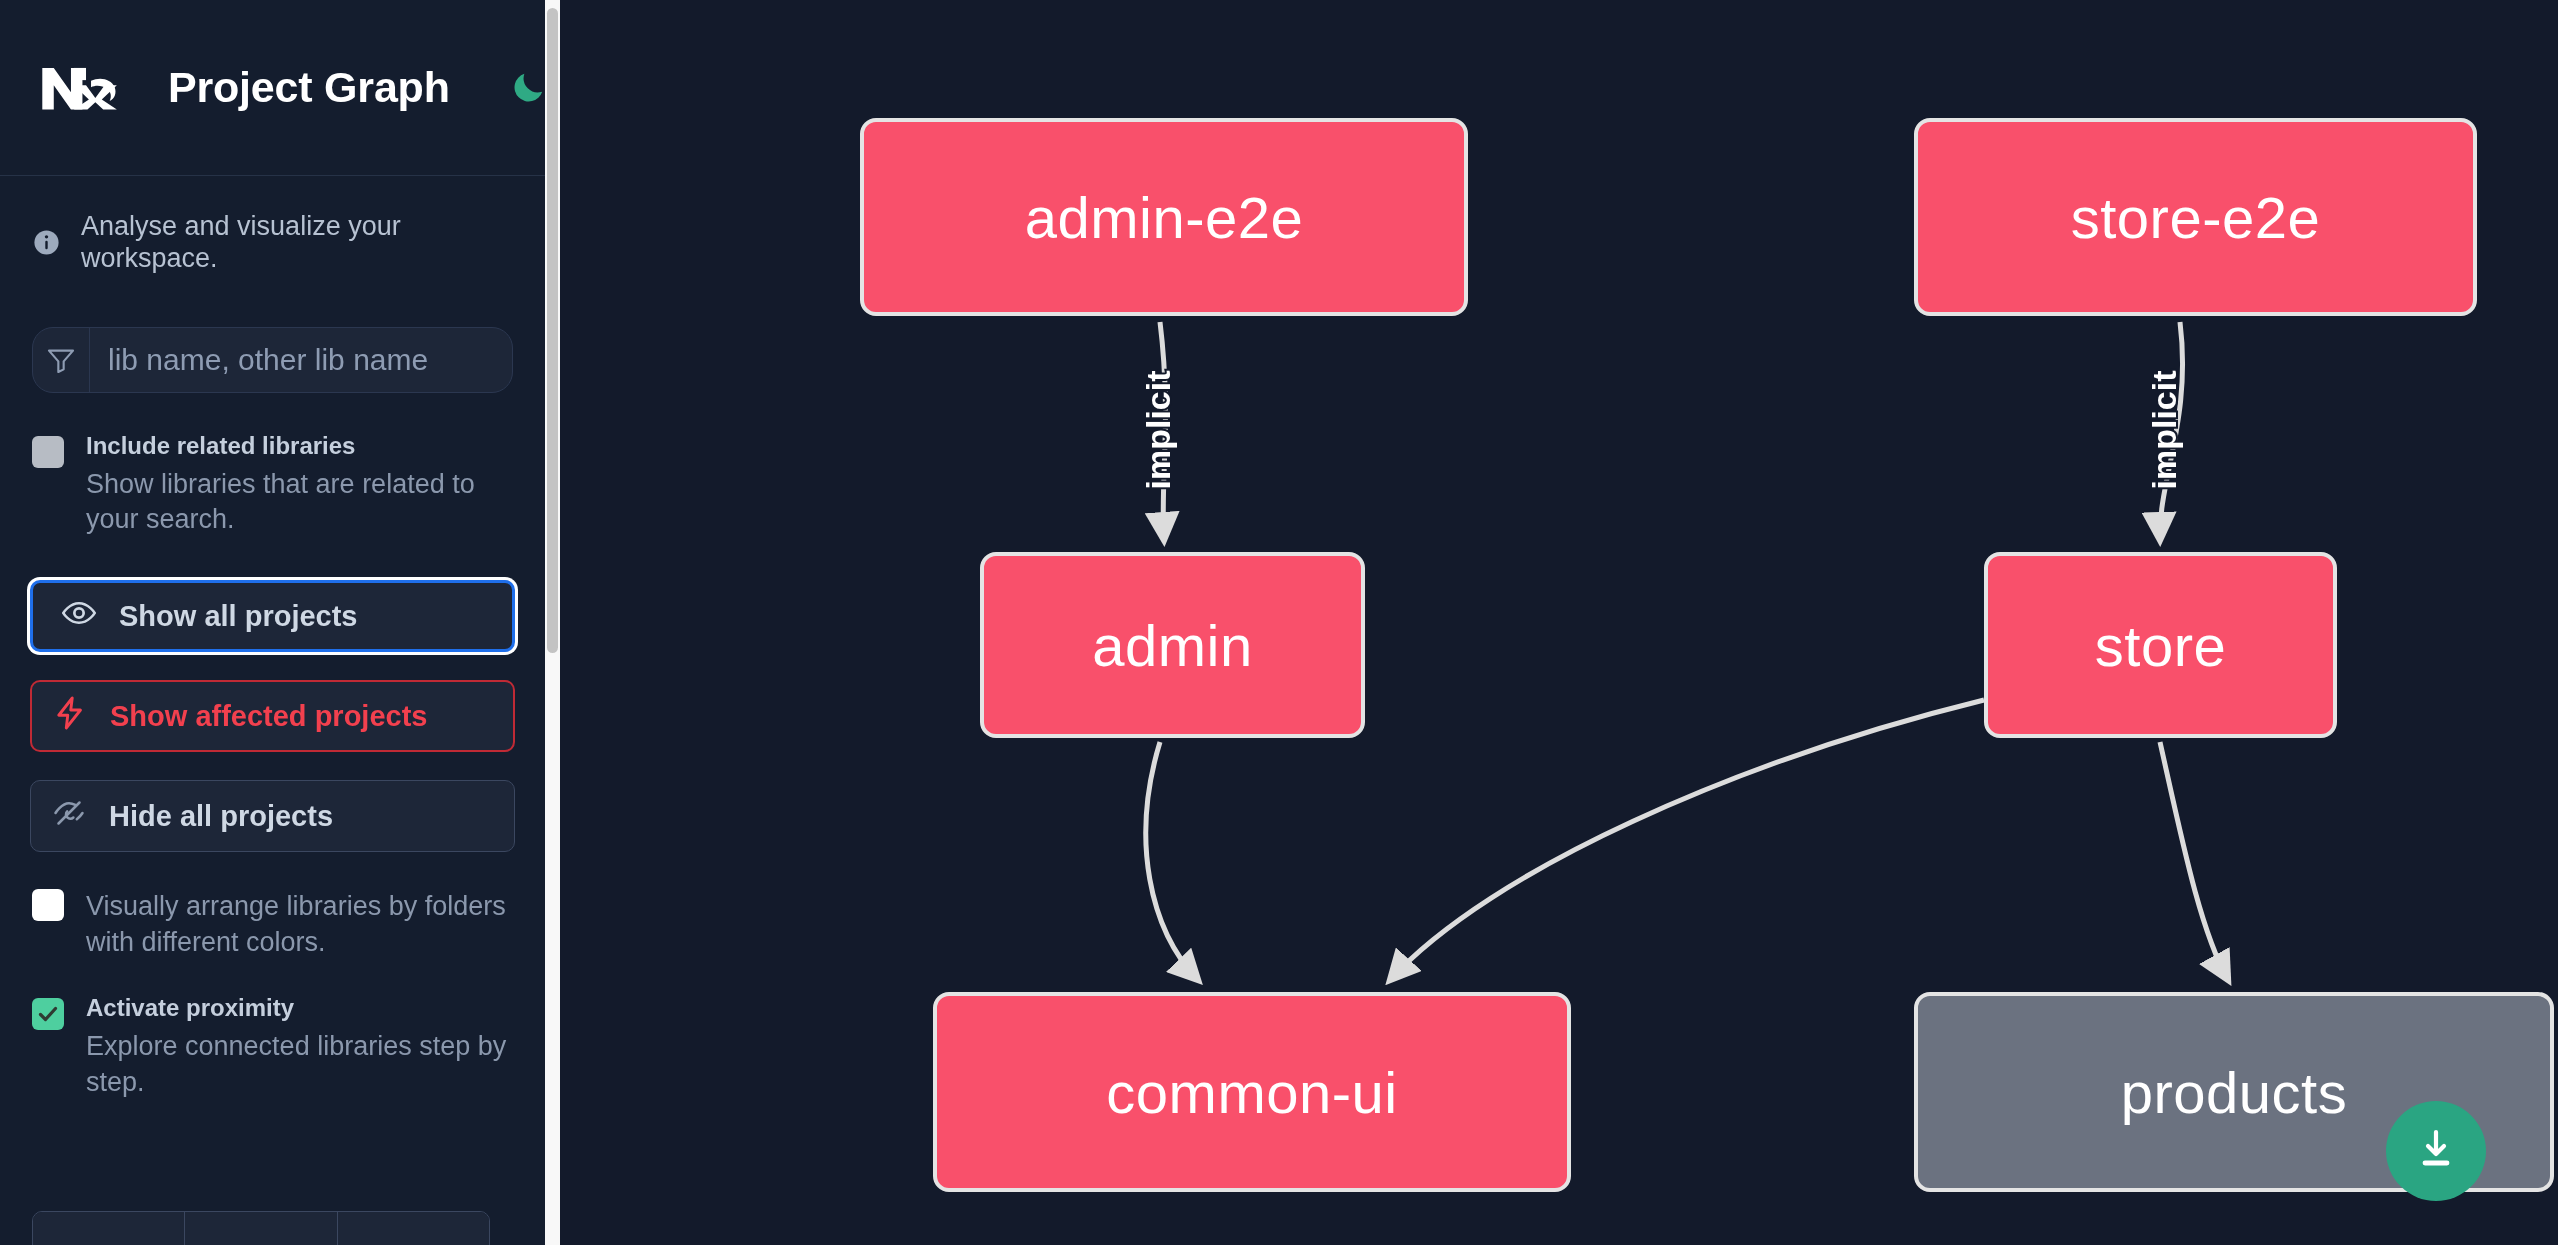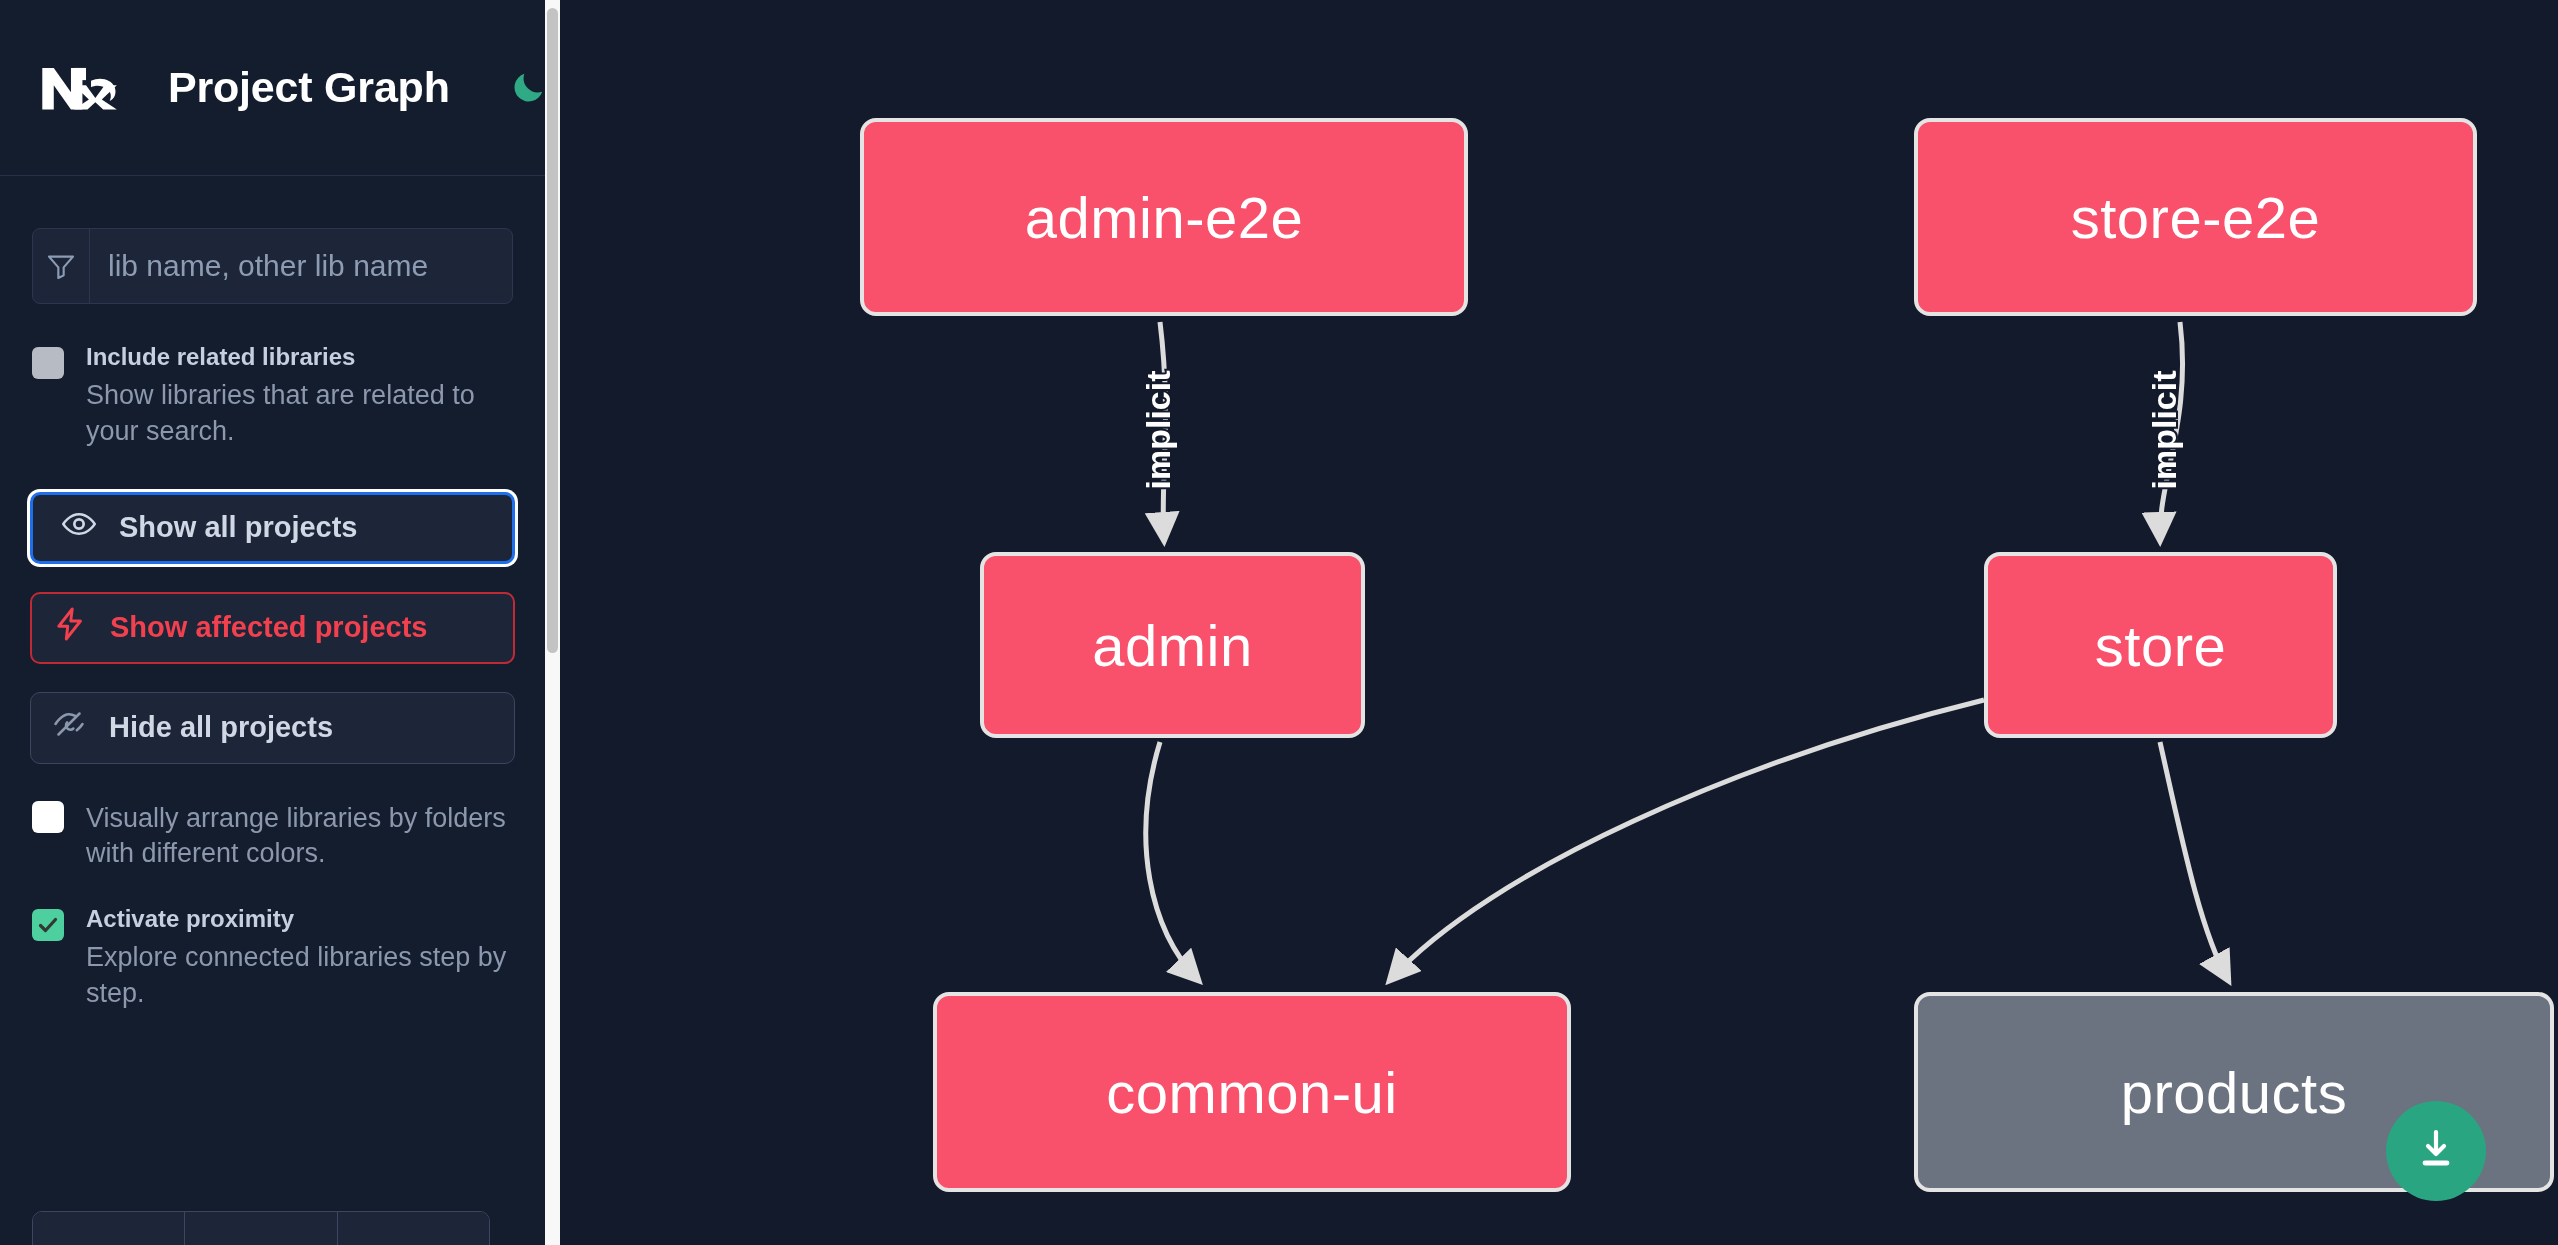--- a/index.html
+++ b/index.html
@@ -45,25 +45,25 @@
 
   .sb-info {
     display: flex; align-items: center; gap: 20px;
     padding: 34px 30px 0 32px;
   }
   .info-icon { width: 29px; height: 29px; flex: 0 0 29px; }
   .sb-info-text { color: #b7c2d2; font-size: 27px; line-height: 1.2; }
 
   .search-wrap {
     margin: 52px 32px 0 32px;
-    height: 76px;
+    height: 66px;
     display: flex; align-items: stretch;
     background: #1d2638;
     border: 1px solid #2b3750;
-    border-radius: 8px;
+    border-radius: 21px;
     overflow: hidden;
   }
   .search-icon-box {
     width: 76px;
     display: flex; align-items: center; justify-content: center;
     border-right: 1px solid #2b3750;
     cursor: pointer;
   }
   .search-input {
     flex: 1;
@@ -205,20 +205,30 @@
           </svg>
         </span>
         <span class="app-title">Project Graph</span>
         <span class="moon-btn">
           <svg width="40" height="40" viewBox="0 0 24 24">
             <path fill="#2faa84" d="M20.5 14.2A8.5 8.5 0 0 1 9.8 3.5a8.5 8.5 0 1 0 10.7 10.7z"></path>
           </svg>
         </span>
       </div>
 
+      <div class="sb-info">
+        <span class="info-icon">
+          <svg width="29" height="29" viewBox="0 0 24 24">
+            <circle cx="12" cy="12" r="10" fill="#9daabd"></circle>
+            <rect x="11" y="10.5" width="2" height="7" rx="1" fill="#141d2e"></rect>
+            <circle cx="12" cy="7.3" r="1.4" fill="#141d2e"></circle>
+          </svg>
+        </span>
+        <span class="sb-info-text">Analyse and visualize your workspace.</span>
+      </div>
 
       <div class="search-wrap">
         <span class="search-icon-box">
           <svg width="32" height="32" viewBox="0 0 24 24">
             <path d="M3 5h18l-7 8v6l-4 2v-8z" fill="none" stroke="#8e9cb3" stroke-width="1.6" stroke-linejoin="round"></path>
           </svg>
         </span>
         <input class="search-input" type="text" placeholder="lib name, other lib name" style="">
       </div>
 

